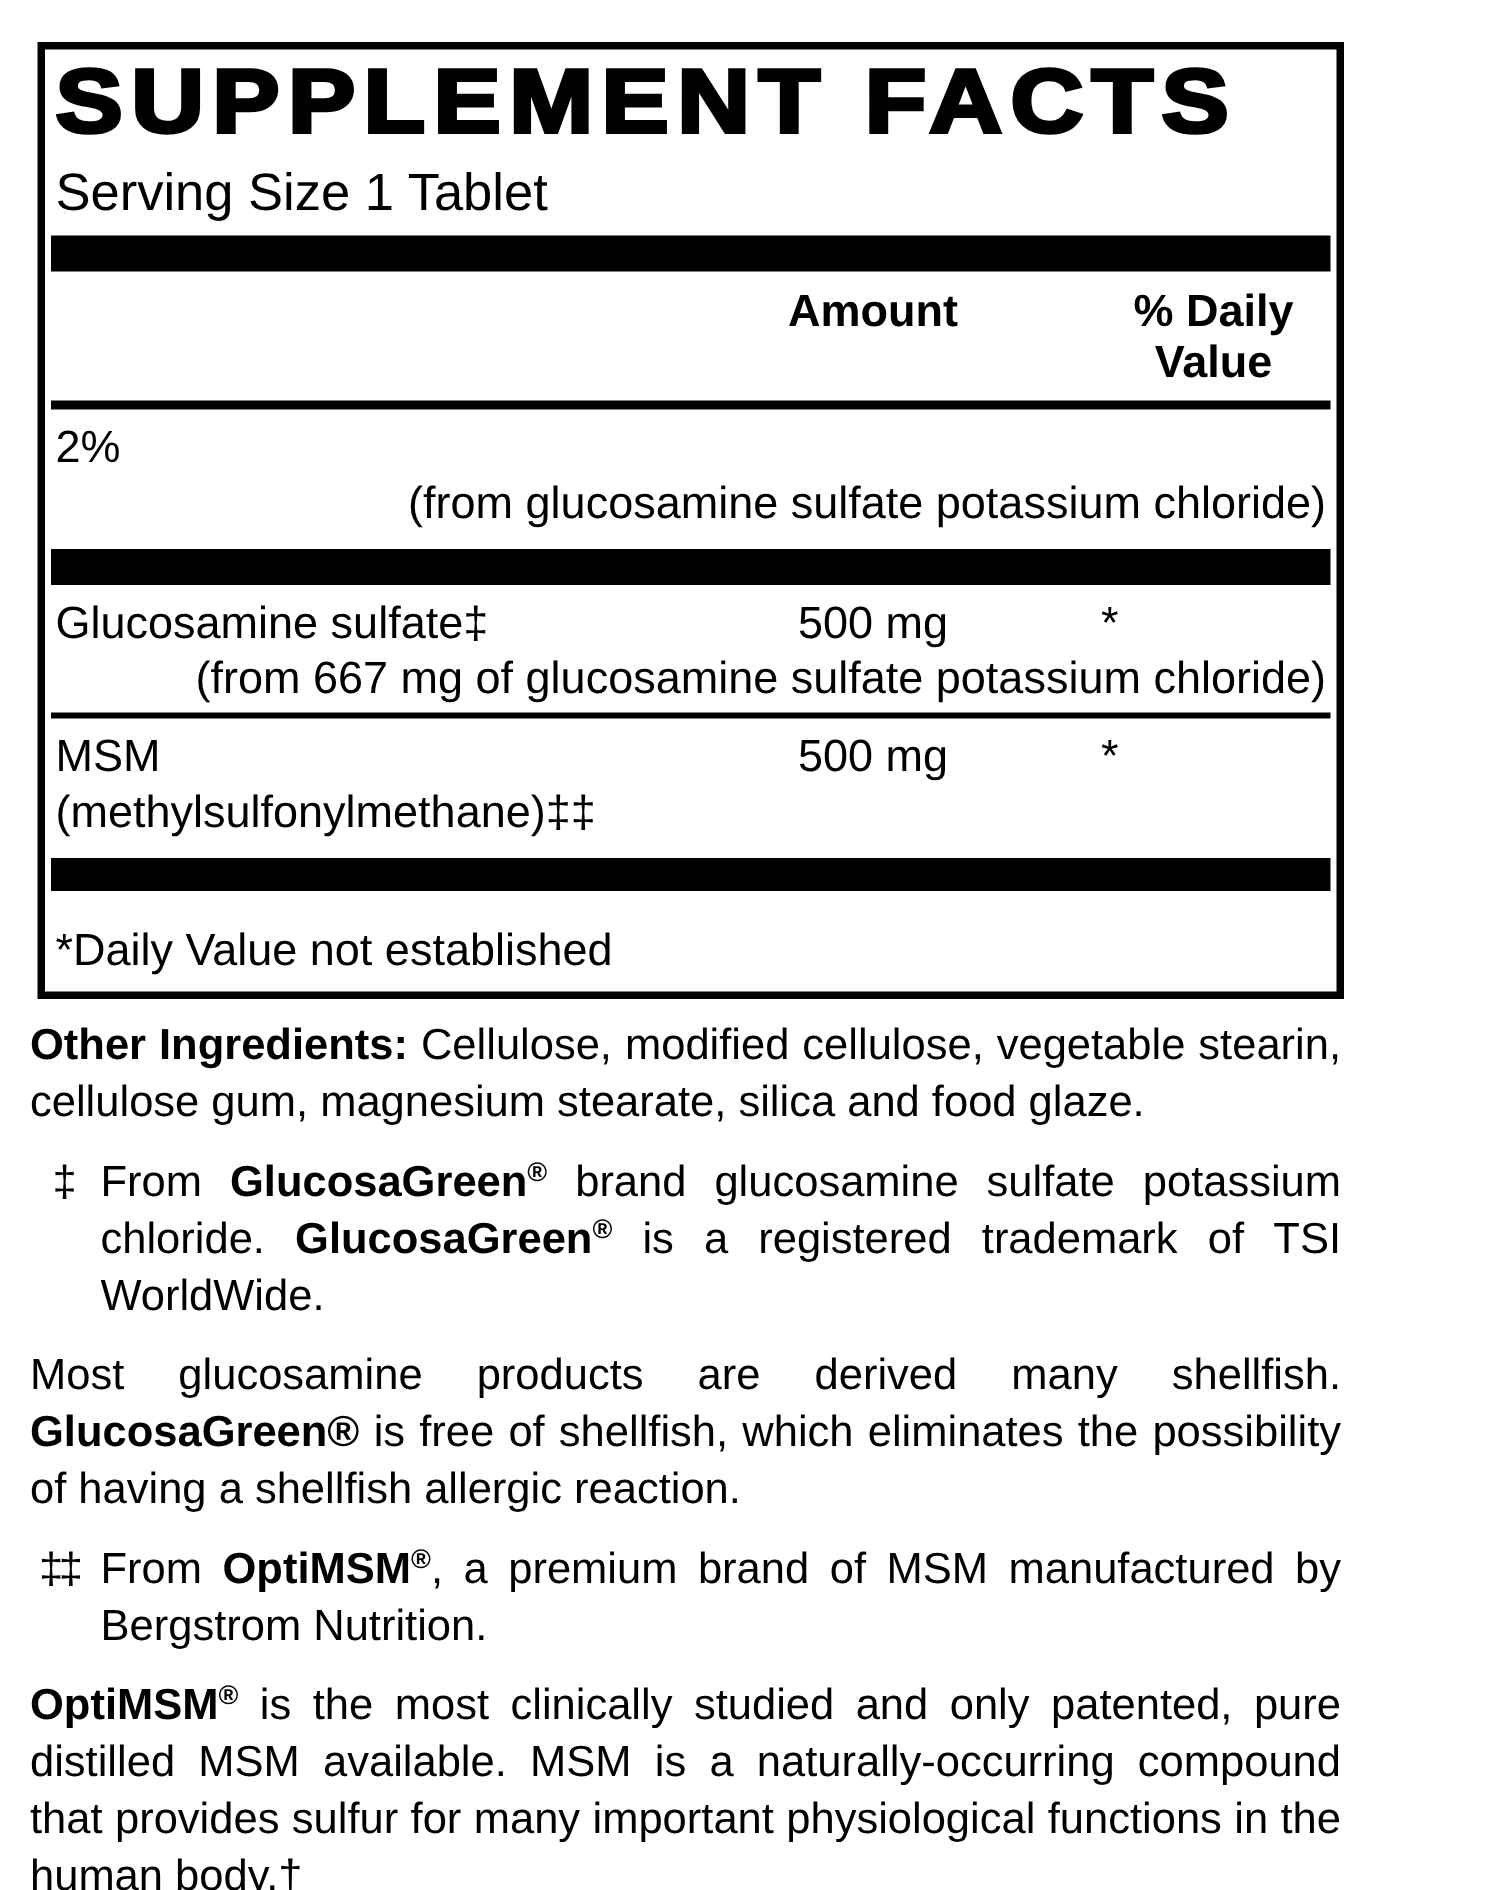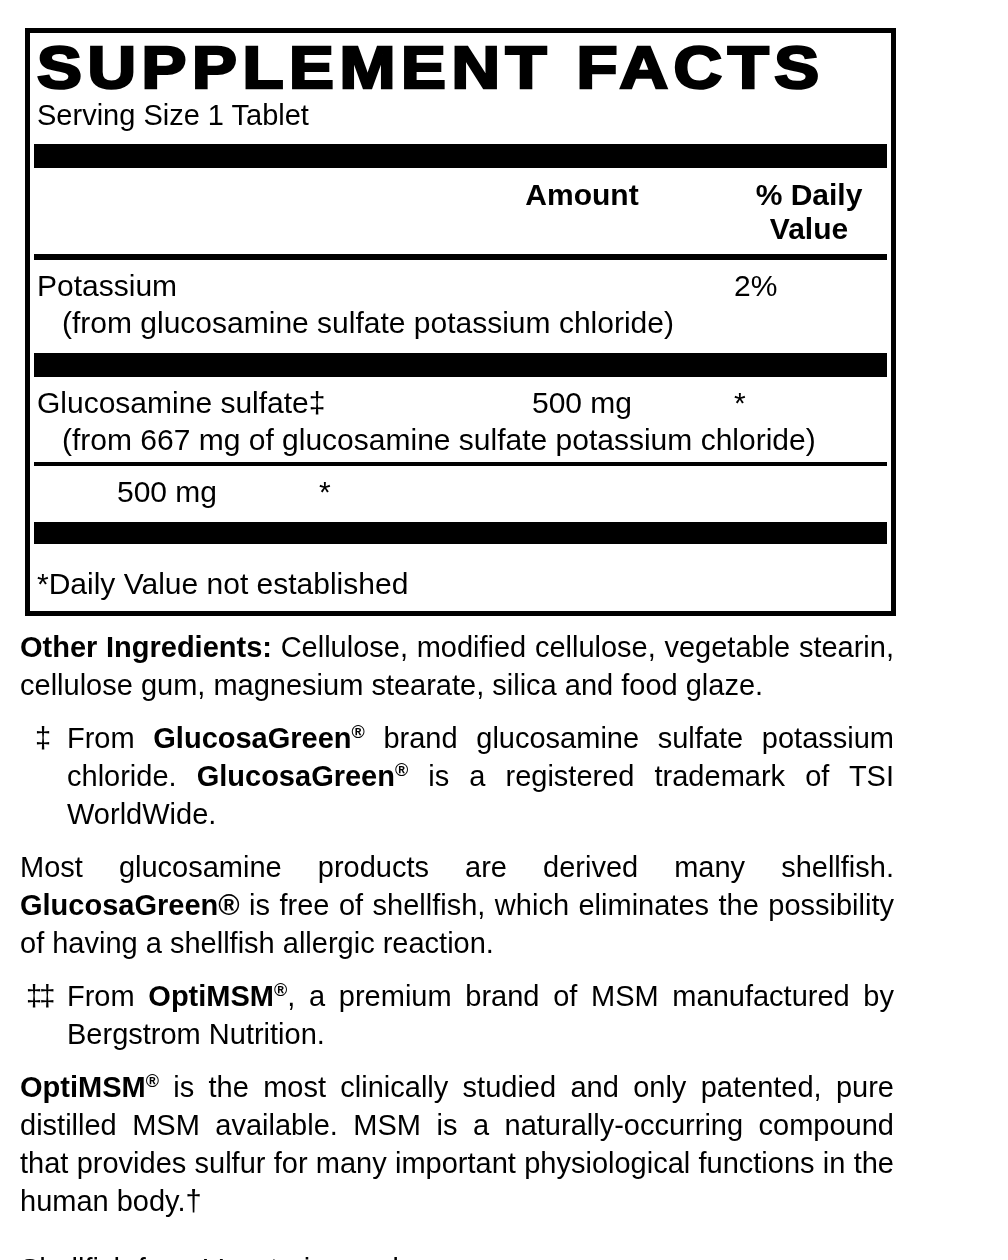--- a/index.html
+++ b/index.html
@@ -31,23 +31,23 @@
     font-size: 60px;
     line-height: 1.02;
     letter-spacing: 5px;
     white-space: nowrap;
     transform: scaleX(1.12);
     transform-origin: left center;
     -webkit-text-stroke: 2.6px #000;
     margin-top: 2px;
   }
   .serving {
-    font-size: 29px;
+    font-size: 35px;
     line-height: 33px;
-    margin-top: 1px;
+    margin-top: 14px;
   }
   .bar {
     height: 24px;
     background: #000;
     margin: 12px -3px 0 -3px;
   }
   .bar.thin { height: 22px; }
   .rule {
     height: 6px;
     background: #000;
@@ -73,20 +73,21 @@
 
   .row {
     font-size: 30px;
     line-height: 37px;
     margin-top: 7px;
   }
   .subline {
     font-size: 30px;
     line-height: 37px;
     padding-left: 25px;
+    text-align: right;
   }
   .tbl-footnote {
     font-size: 30px;
     line-height: 38px;
     margin-top: 21px;
   }
 
   
   .para {
     font-size: 29px;
@@ -137,37 +138,37 @@
       </div>
       <div class="col-dv">
         <div>% Daily</div>
         <div>Value</div>
       </div>
     </div>
 
     <div class="rule"></div>
 
     <div class="row">
-      <div class="col-name">Potassium</div>
       <div class="col-dv">2%</div>
     </div>
     <div class="subline">(from glucosamine sulfate potassium chloride)</div>
 
     <div class="bar"></div>
 
     <div class="row">
       <div class="col-name">Glucosamine sulfate‡</div>
       <div class="col-amt">500 mg</div>
       <div class="col-dv">*</div>
     </div>
     <div class="subline">(from 667 mg of glucosamine sulfate potassium chloride)</div>
 
     <div class="rule thin"></div>
 
     <div class="row">
+      <div class="col-name">MSM (methylsulfonylmethane)‡‡</div>
       <div class="col-amt">500 mg</div>
       <div class="col-dv">*</div>
     </div>
 
     <div class="bar thin"></div>
 
     <div class="tbl-footnote">*Daily Value not established</div>
   </div>
 
   <p class="para first"><span class="b">Other Ingredients:</span><span> Cellulose, modified cellulose, vegetable stearin, cellulose gum, magnesium stearate, silica and food glaze.</span></p>

